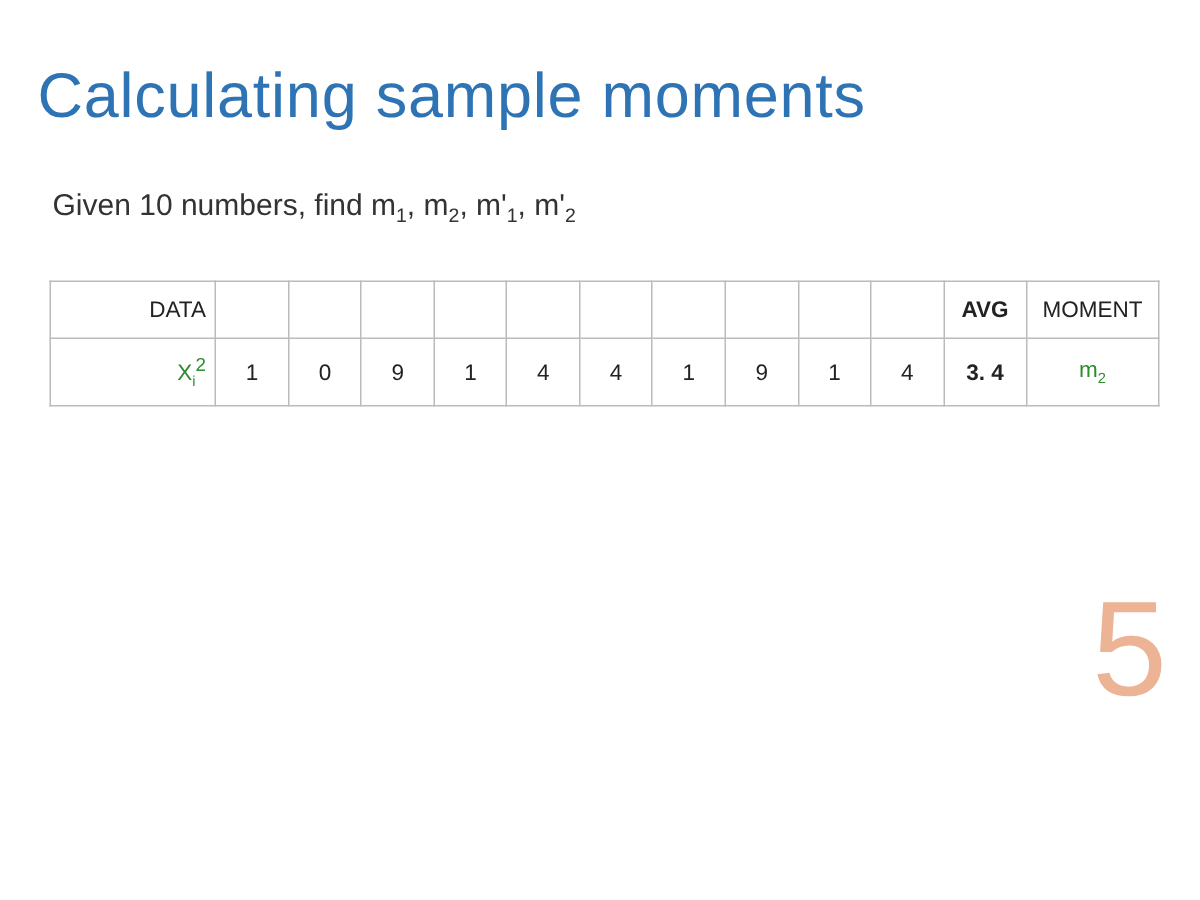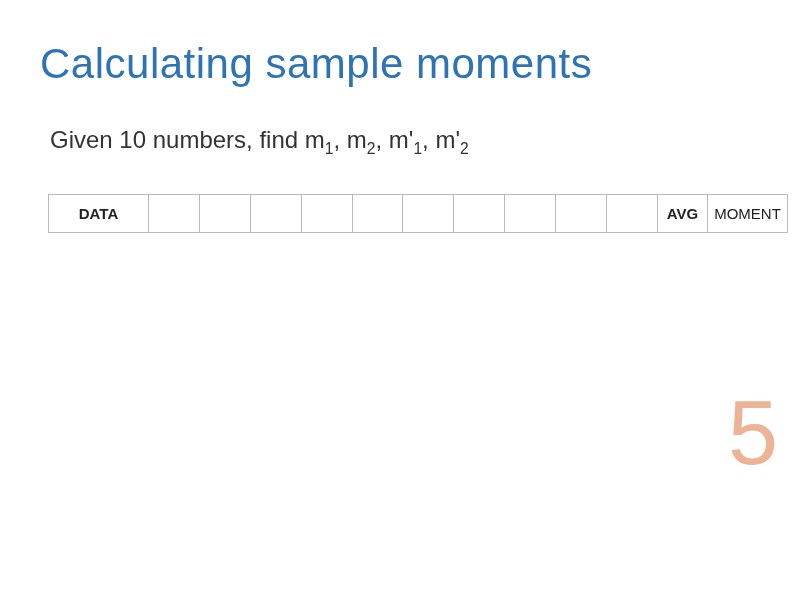--- a/index.html
+++ b/index.html
@@ -1,24 +1,24 @@
 <!DOCTYPE html>
 <html><head>
 <meta charset="utf-8">
 <style>
   * { box-sizing: border-box; margin: 0; padding: 0; }
   html, body { width: 800px; height: 600px; background: #fff; font-family: "Segoe UI", Arial, sans-serif; overflow: hidden; }
-  .slide { position: relative; width: 800px; height: 468px; padding: 40px 25px 0 40px; }
+  .slide { position: relative; width: 800px; height: 468px; padding: 40px 25px 0 25px; }
   .title { color: #2e74b5; font-size: 42px; font-weight: 300; letter-spacing: 0.5px; margin-bottom: 38px; }
-  .subtitle { color: #333; font-size: 24px; font-weight: 300; margin-left: 10px; margin-bottom: 36px; }
+  .subtitle { color: #333; font-size: 20px; font-weight: 300; margin-left: 10px; margin-bottom: 36px; }
   .subtitle sub { font-size: 0.65em; vertical-align: sub; }
   table { border-collapse: collapse; width: 740px; margin-left: 8px; }
   th, td { border: 1px solid #bbb; text-align: center; font-size: 15px; padding: 10px 6px; color: #222; font-weight: 400; }
   th { font-weight: 700; }
-  .rowlabel { width: 100px; font-weight: 700; }
+  .rowlabel { width: 100px; font-weight: 400; text-align: right; }
   .green { color: #2e8b2e; }
   .avg { font-weight: 700; width: 50px; }
   .moment { font-weight: 400; width: 80px; }
   td.small { width: 44px; }
   .pagenum { position: absolute; right: 22px; bottom: -10px; font-size: 90px; font-weight: 300; color: #e28b5b; opacity: 0.65; line-height: 1; }
   sub { font-size: 0.65em; }
 </style>
 </head>
 <body>
 
@@ -41,19 +41,34 @@
           <th class="small"></th>
           <th class="small"></th>
           <th class="small"></th>
           <th class="small"></th>
           <th class="small"></th>
       <th class="avg">AVG</th>
       <th class="moment">MOMENT</th>
     </tr>
 
 
+    <tr>
+      <td class="rowlabel green"><span>X</span><sub>i</sub><sup>2</sup></td>
+      <td class="small">1</td>
+      <td class="small">0</td>
+      <td class="small">9</td>
+      <td class="small">1</td>
+      <td class="small">4</td>
+      <td class="small">4</td>
+      <td class="small">1</td>
+      <td class="small">9</td>
+      <td class="small">1</td>
+      <td class="small">4</td>
+      <td class="avg">3. 4</td>
+      <td class="moment green"><span>m</span><sub>2</sub></td>
+    </tr>
 
 
   </tbody>
     </table>
 
   <div class="pagenum">5</div>
 </div>
 
 </body></html>

